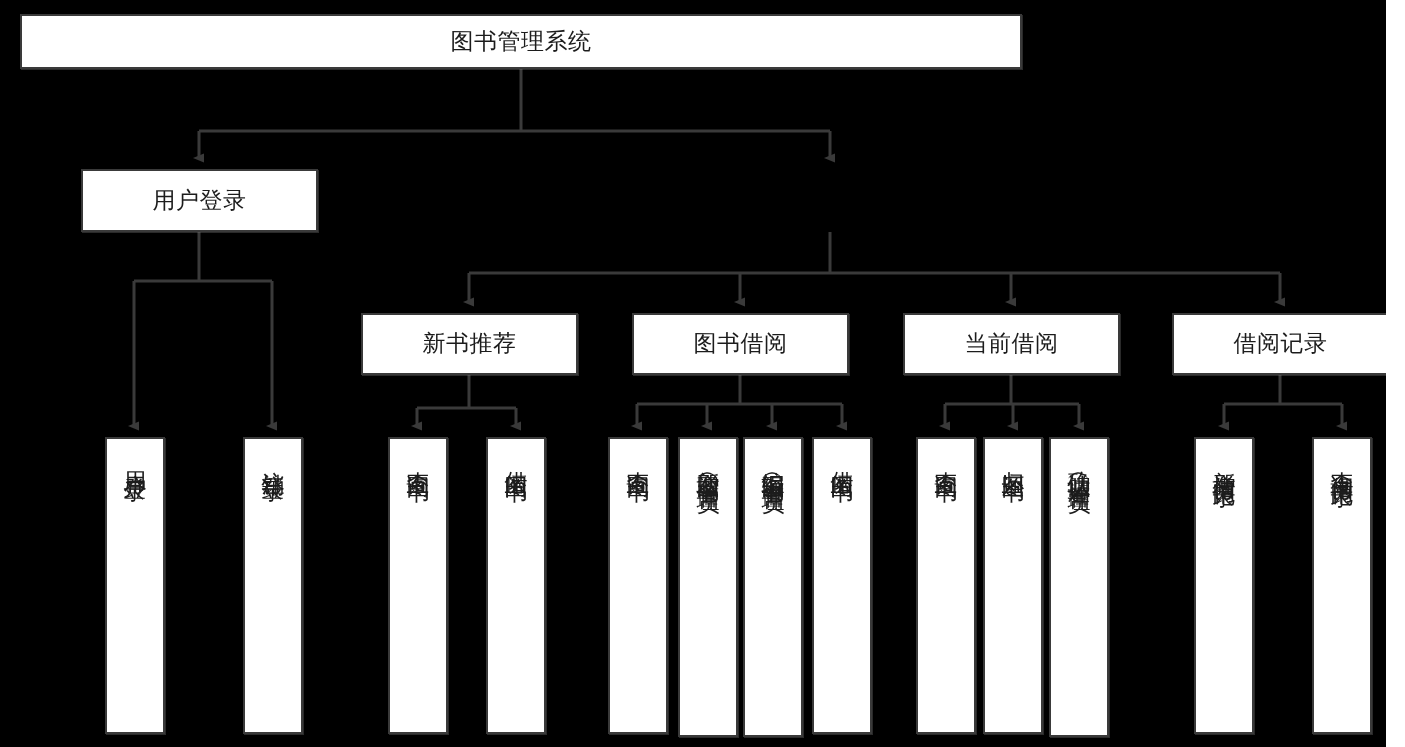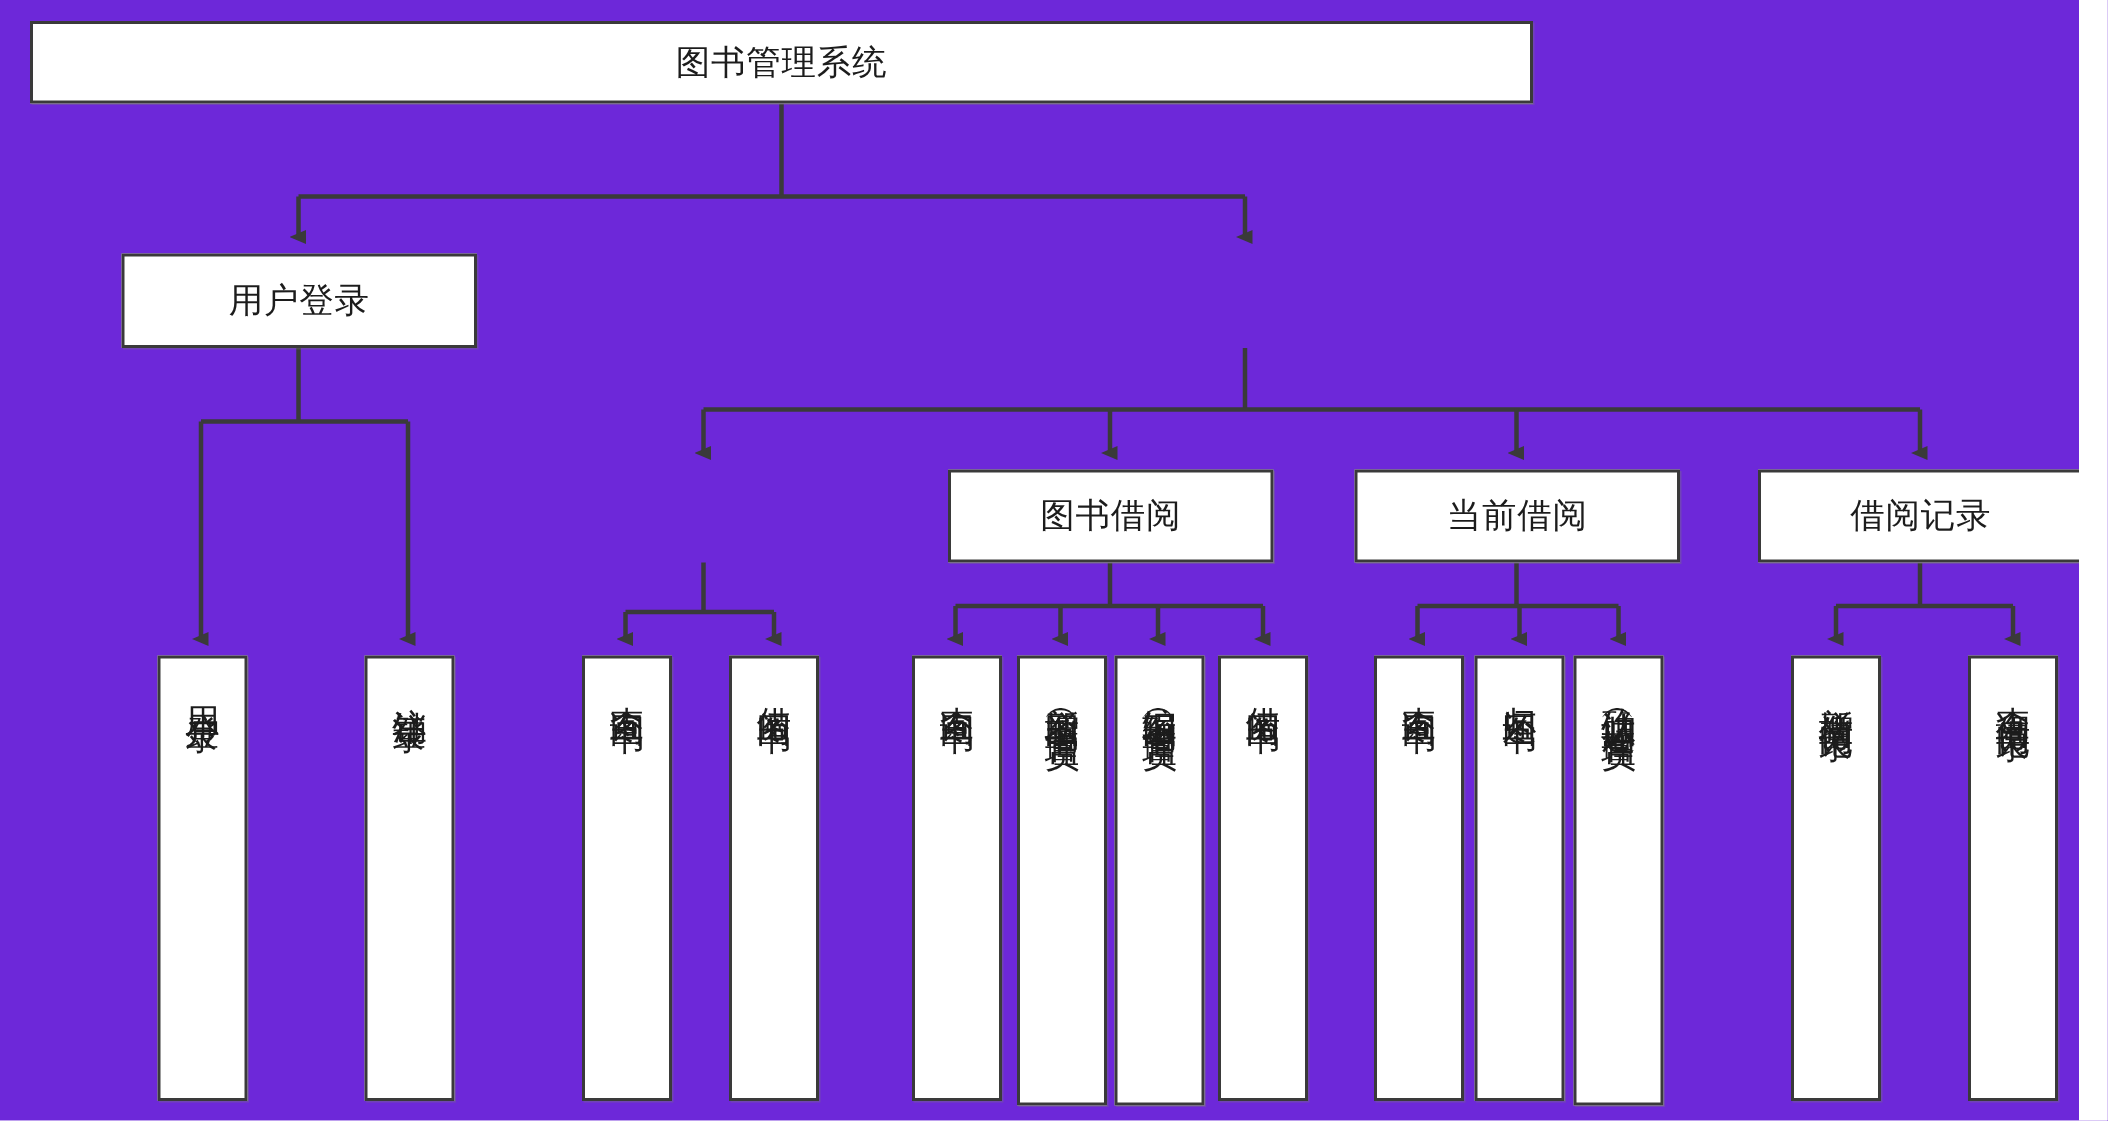--- a/index.html
+++ b/index.html
@@ -7,21 +7,21 @@
     padding: 0;
     background: #ffffff;
   }
   body {
     font-family: "Liberation Sans", "DejaVu Sans", sans-serif;
   }
   #canvas {
     position: relative;
     width: 1386px;
     height: 747px;
-    background: #6d28d9;
+    background: #000000;
     overflow: hidden;
     text-decoration: underline;
   }
   svg.links {
     position: absolute;
     left: 0;
     top: 0;
     width: 1405px;
     height: 747px;
   }
@@ -119,20 +119,23 @@
   </svg>
 
   <div class="node" style="left:20px;top:14px;width:1002px;height:55px;">
     <span class="node-label">图书管理系统</span>
   </div>
 
   <div class="node" style="left:81px;top:169px;width:237px;height:63px;">
     <span class="node-label">用户登录</span>
   </div>
 
+  <div class="node" style="left:361px;top:313px;width:217px;height:62px;">
+    <span class="node-label">新书推荐</span>
+  </div>
   <div class="node" style="left:632px;top:313px;width:217px;height:62px;">
     <span class="node-label">图书借阅</span>
   </div>
   <div class="node" style="left:1172px;top:313px;width:217px;height:62px;">
     <span class="node-label">借阅记录</span>
   </div>
   <div class="node" style="left:903px;top:313px;width:217px;height:62px;">
     <span class="node-label">当前借阅</span>
   </div>
 

